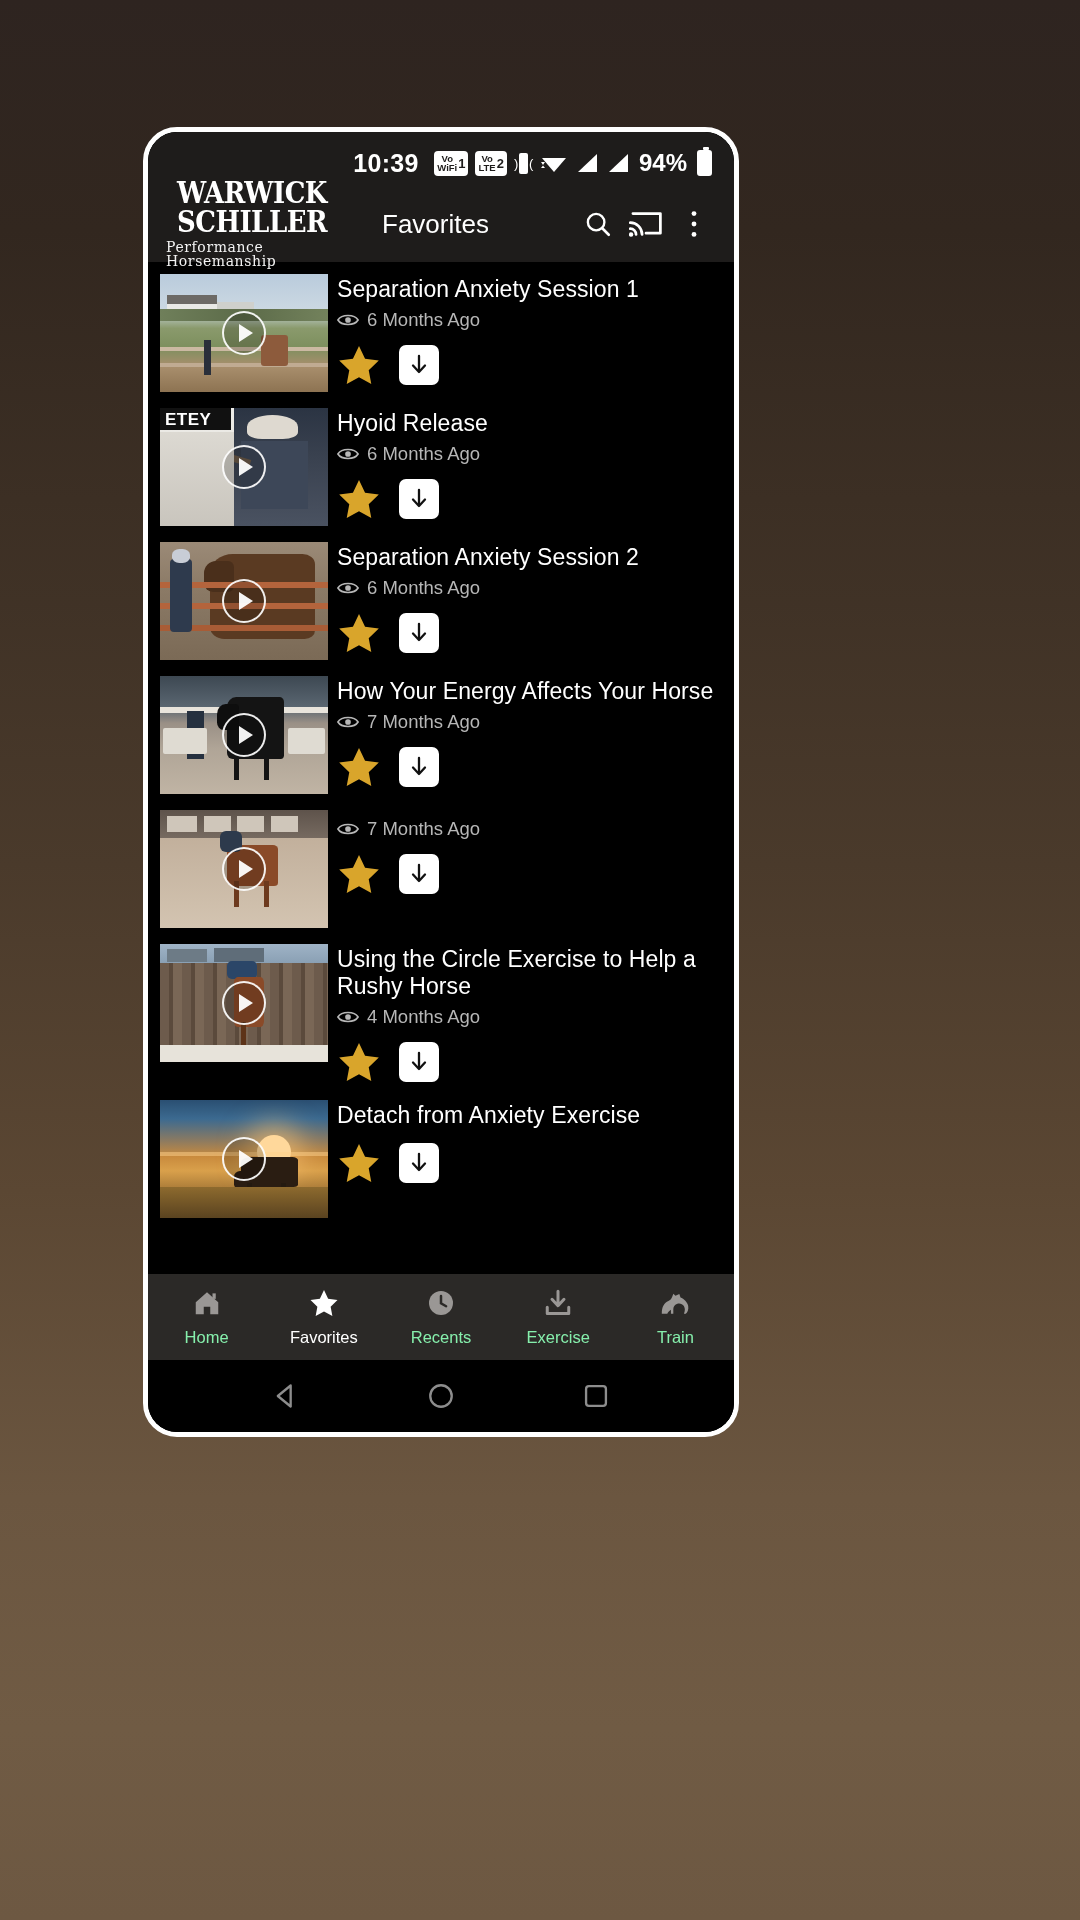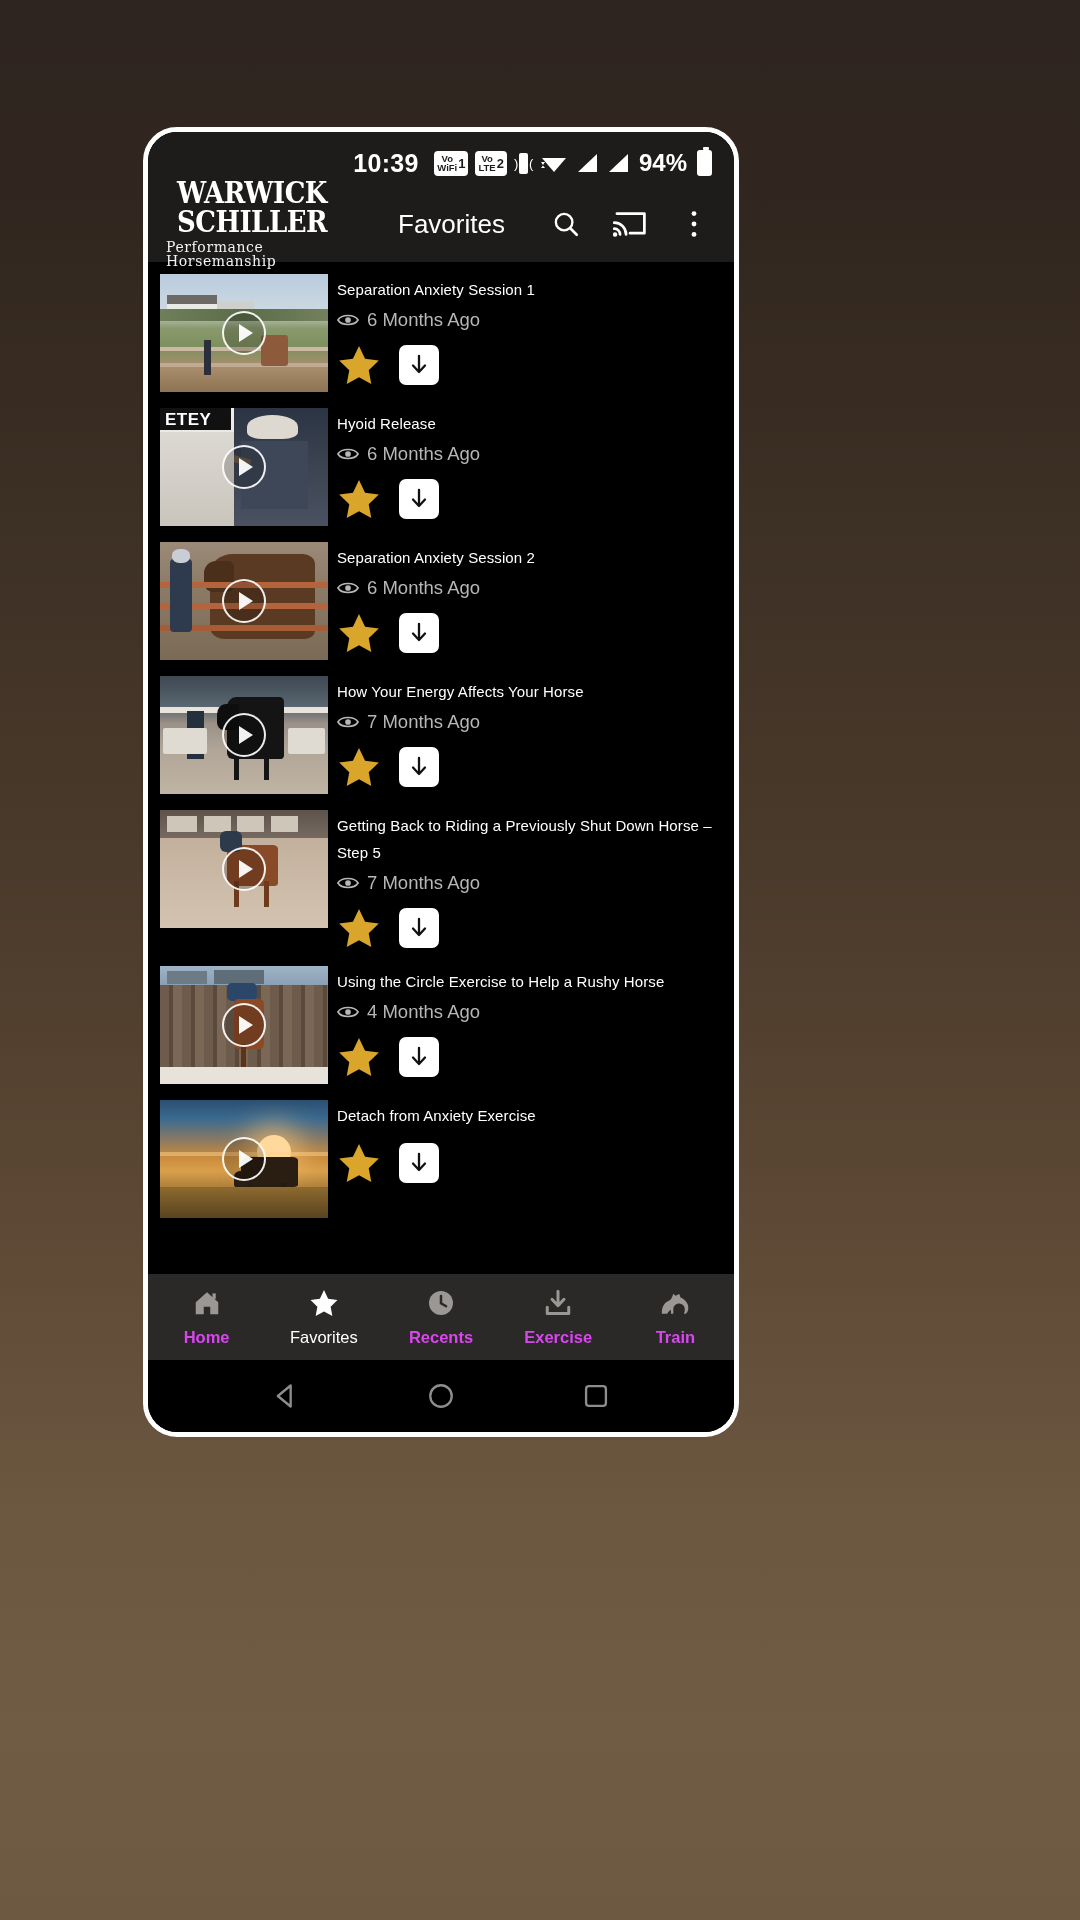--- a/index.html
+++ b/index.html
@@ -133,21 +133,21 @@
   }
 
   
   #app-header {
     height: 76px;
     background: #1e1c1b;
     display: flex;
     align-items: center;
     padding: 0 16px 0 18px;
     flex: 0 0 auto;
-    gap: 16px;
+    gap: 0;
   }
   #brand-logo {
     width: 172px;
     height: 66px;
     position: relative;
     flex: 0 0 auto;
     color: #fff;
     display: flex;
     flex-direction: column;
     align-items: center;
@@ -224,21 +224,21 @@
   .play-badge .tri {
     width: 0; height: 0;
     border-left: 14px solid rgba(255,255,255,.95);
     border-top: 9px solid transparent;
     border-bottom: 9px solid transparent;
     margin-left: 4px;
   }
   .row-body { flex: 1 1 auto; min-width: 0; padding-top: 2px; }
   .video-title {
     color: #fff;
-    font-size: 15px;
+    font-size: 23px;
     line-height: 27px;
     letter-spacing: .1px;
   }
   .video-meta {
     display: flex; align-items: center; gap: 8px;
     margin-top: 6px;
   }
   .eye-icon { flex: 0 0 auto; }
   .meta-text {
     color: #b7b7b7;
@@ -268,21 +268,21 @@
   .nav-item {
     flex: 1 1 0;
     display: flex;
     flex-direction: column;
     align-items: center;
     justify-content: center;
     gap: 6px;
   }
   .nav-label { font-size: 16.5px; }
   .nav-item.active .nav-label { color: #fff; }
-  .nav-item:not(.active) .nav-label { color: #d946ef; font-weight: bold; }
+  .nav-item:not(.active) .nav-label { color: #86efac; }
 
   
   #system-nav {
     height: 72px;
     background: #000;
     display: flex;
     align-items: center;
     justify-content: space-around;
     flex: 0 0 auto;
     padding: 0 60px;
@@ -544,21 +544,20 @@
     <div style="position:absolute;left:40%;top:30%;width:30%;height:34%;background:#8a4a28;border-radius:18% 10% 8% 14%"></div>
     <div style="position:absolute;left:36%;top:18%;width:13%;height:18%;background:#2d3a4c;border-radius:6px"></div>
     <div style="position:absolute;left:44%;top:60%;width:5px;height:22%;background:#6d3a1e"></div>
     <div style="position:absolute;left:62%;top:60%;width:5px;height:22%;background:#6d3a1e"></div>
             </div>
       <div class="play-badge">
         <span class="tri"></span>
       </div>
     </div>
     <div class="row-body">
-      <div class="video-title">Getting Back to Riding a Previously Shut Down Horse – Step 5</div>
       <div class="video-meta">
         <svg class="eye-icon" width="22" height="16" viewBox="0 0 24 16">
     <path d="M1 8 C5 1.5 19 1.5 23 8 C19 14.5 5 14.5 1 8 Z" fill="none" stroke="#b7b7b7" stroke-width="1.8"></path>
     <circle cx="12" cy="8" r="3.1" fill="#b7b7b7"></circle>
               </svg>
         <span class="meta-text">7 Months Ago</span>
       </div>
       <div class="row-actions">
         <span class="star-btn"><svg width="44" height="44" viewBox="0 0 24 24">
     <path d="M12 1.6 L15.3 8.6 L22.8 9.6 L17.3 14.9 L18.7 22.4 L12 18.7 L5.3 22.4 L6.7 14.9 L1.2 9.6 L8.7 8.6 Z" fill="#D9A52B"></path>

